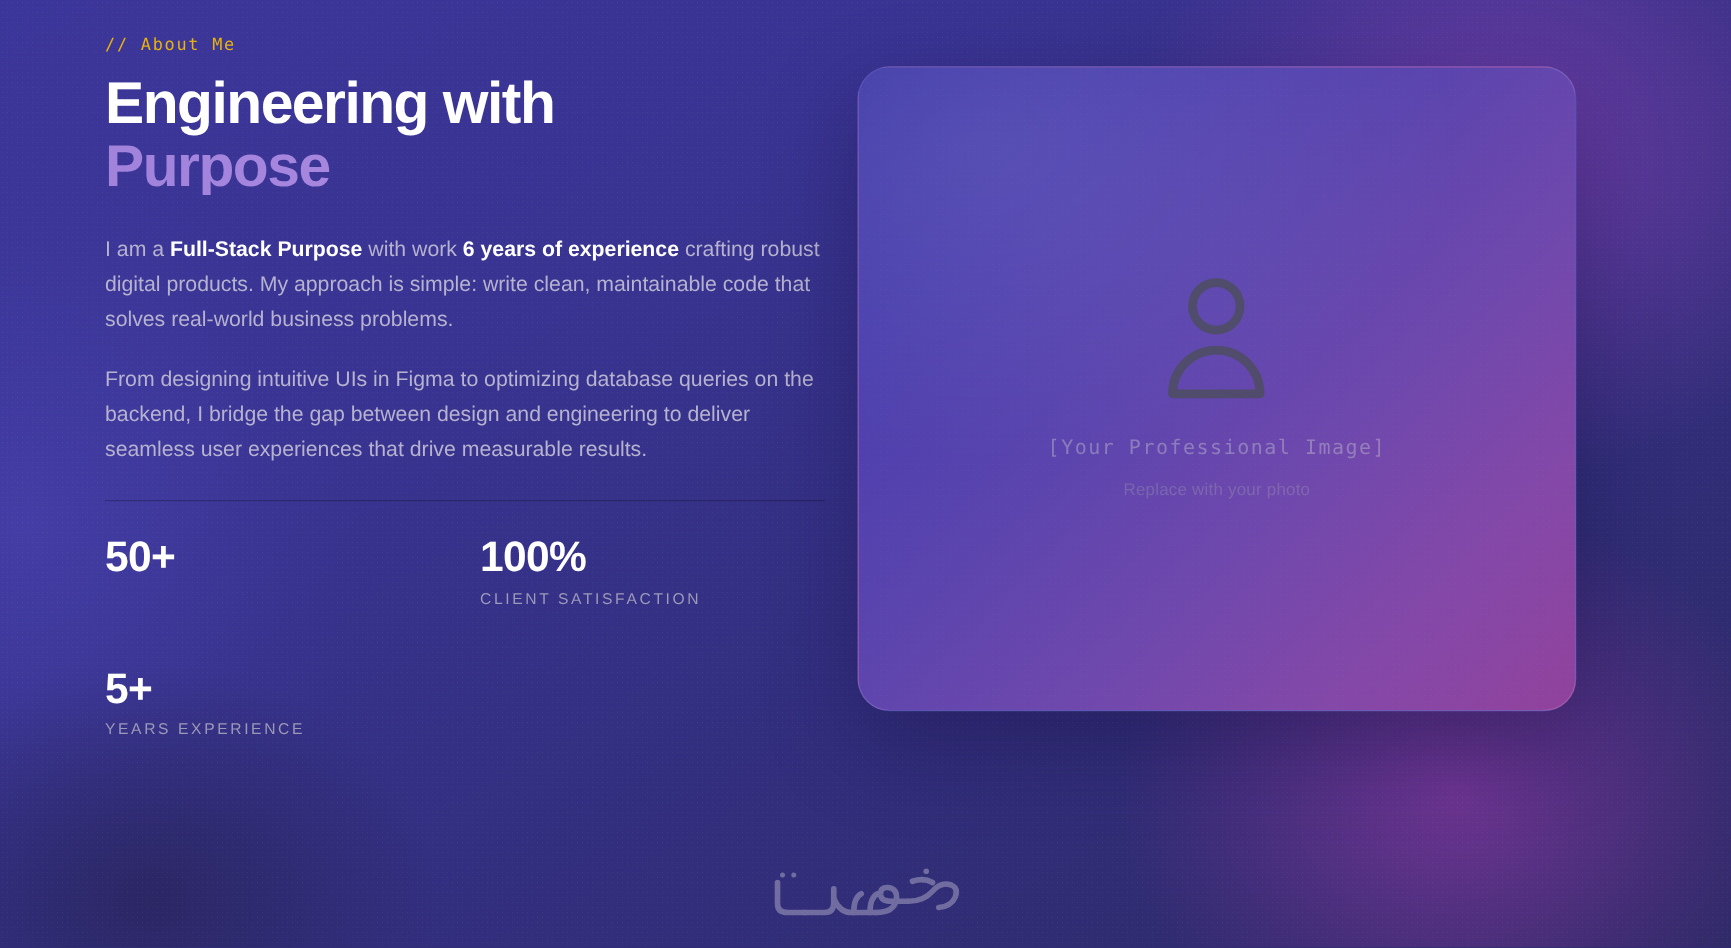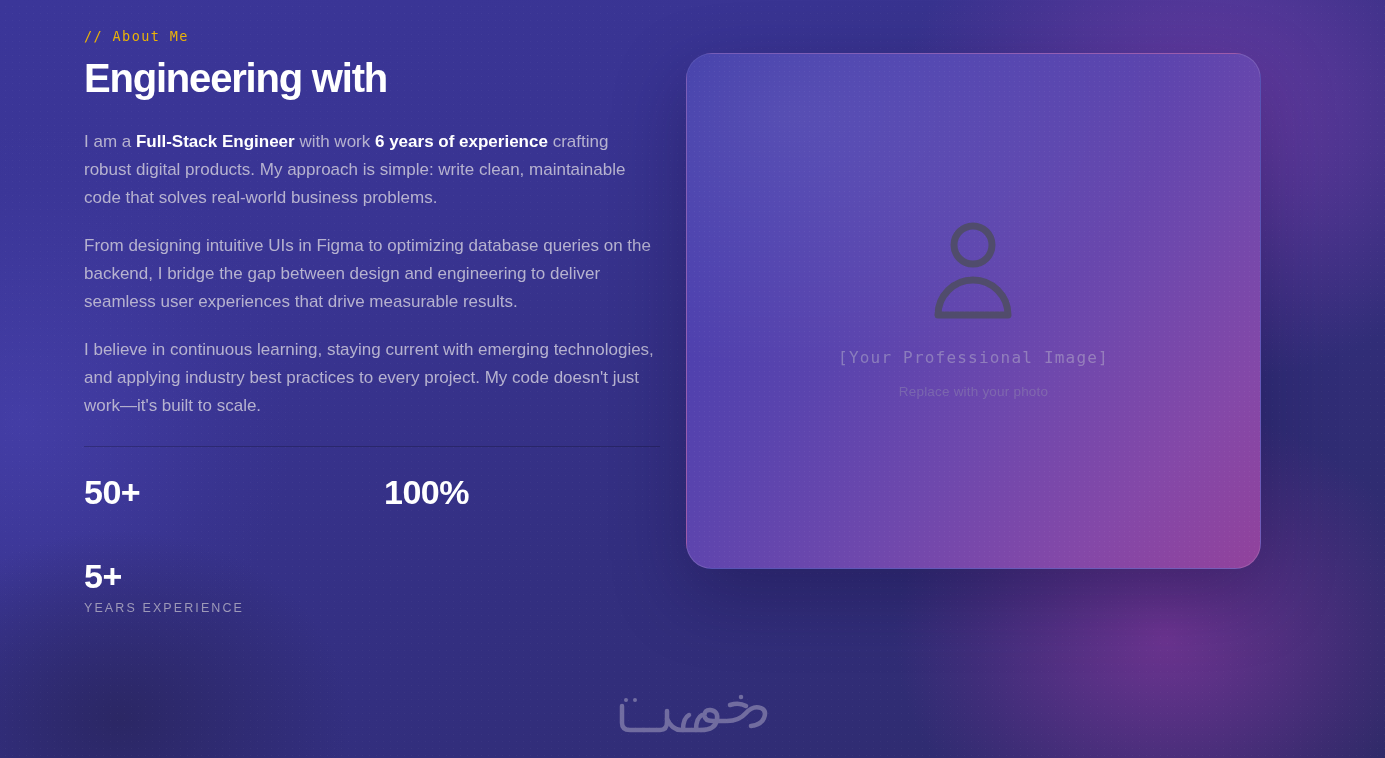--- a/index.html
+++ b/index.html
@@ -76,21 +76,21 @@
     font-size:13.5px;
     letter-spacing:1.4px;
     color:#eab308;
     margin-top:4px;
     margin-bottom:14px;
     white-space:pre;
   }
 
   
   h1 {
-    font-size:40px;
+    font-size:47px;
     line-height:1.0;
     font-weight:700;
     letter-spacing:-1.2px;
     color:#ffffff;
   }
   h1 .accent {
     display:block;
     color:#aa8ade;
     background:linear-gradient(90deg,#a183db 0%,#b38ce4 100%);
     -webkit-background-clip:text;
@@ -235,37 +235,38 @@
 </div>
 
 <div id="content">
 
   <div class="left-col">
 
     <div class="eyebrow">// About Me</div>
 
     <h1>
       <span>Engineering with</span>
+      <span class="accent">Purpose</span>
     </h1>
 
     <div class="bio">
-      <p><span>I am a </span><b>Full-Stack Engineer</b><span> with work </span><b>6 years of experience</b><span> crafting robust digital products. My approach is simple: write clean, maintainable code that solves real-world business problems.</span></p>
+      <p><span>I am a </span><b>Full-Stack Purpose</b><span> with work </span><b>6 years of experience</b><span> crafting robust digital products. My approach is simple: write clean, maintainable code that solves real-world business problems.</span></p>
 
       <p>From designing intuitive UIs in Figma to optimizing database queries on the backend, I bridge the gap between design and engineering to deliver seamless user experiences that drive measurable results.</p>
-      <p>I believe in continuous learning, staying current with emerging technologies, and applying industry best practices to every project. My code doesn't just work—it's built to scale.</p>
     </div>
 
     <div class="divider"></div>
 
     <div class="stats">
       <div>
         <div class="stat-value">50+</div>
       </div>
       <div>
         <div class="stat-value">100%</div>
+        <div class="stat-label">CLIENT SATISFACTION</div>
       </div>
       <div>
         <div class="stat-value">5+</div>
         <div class="stat-label">YEARS EXPERIENCE</div>
       </div>
     </div>
   </div>
 
   <div class="right-col">
     <div class="photo-card">

